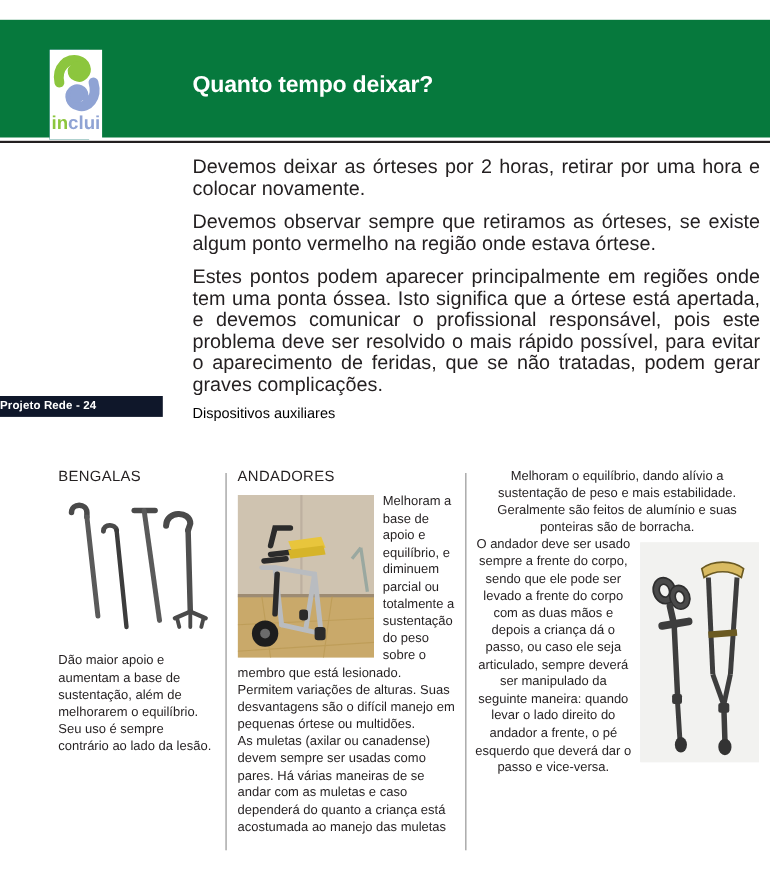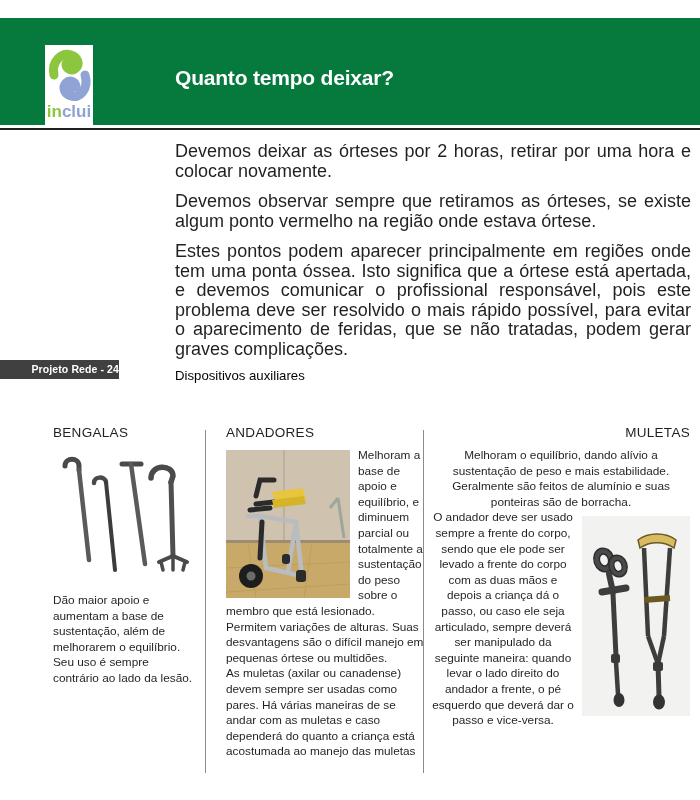--- a/index.html
+++ b/index.html
@@ -84,27 +84,27 @@
     top: 368px;
     font-size: 13.2px;
     color: #000000;
   }
 
   
   .page-tab {
     position: absolute;
     left: 0;
     top: 360px;
-    width: 119px;
+    width: 148px;
     height: 19px;
-    background: #404040;
+    background: #0f172a;
     color: #ffffff;
     font-size: 10.5px;
     font-weight: bold;
-    text-align: right;
+    text-align: left;
     line-height: 19px;
     letter-spacing: 0.1px;
   }
 
   
   .cols {
     position: absolute;
     left: 0;
     top: 425px;
     width: 700px;
@@ -118,21 +118,21 @@
     background: #8c8c8c;
   }
   .divider.d1 { left: 205px; }
   .divider.d2 { left: 423px; }
 
   .col {
     position: absolute;
     top: 0;
   }
   .col1 { left: 53px; width: 144px; }
-  .col2 { left: 216px; width: 198px; margin-left: 10px; }
+  .col2 { left: 216px; width: 198px; }
   .col3 { left: 432px; width: 258px; }
 
   .col-title {
     font-size: 13.5px;
     color: #231f20;
     letter-spacing: 0.3px;
     margin: 0 0 8px 0;
   }
   .col-title.right { text-align: right; }
 
@@ -298,21 +298,20 @@
       <div class="col2-flow">
         <p class="col-text">Melhoram a base de apoio e equilíbrio, e diminuem parcial ou totalmente a sustentação do peso sobre o</p>
       </div>
     </div>
 
     <p class="col-text">membro que está lesionado. Permitem variações de alturas. Suas desvantagens são o difícil manejo em pequenas órtese ou multidões.</p>
     <p class="col-text">As muletas (axilar ou canadense) devem sempre ser usadas como pares. Há várias maneiras de se andar com as muletas e caso dependerá do quanto a criança está acostumada ao manejo das muletas</p>
   </div>
 
   <div class="col col3">
-    <div class="col-title right">MULETAS</div>
 
     <p class="col-text center">Melhoram o equilíbrio, dando alívio a sustentação de peso e mais estabilidade. Geralmente são feitos de alumínio e suas ponteiras são de borracha.</p>
 
     <div class="clearfix">
       <div class="crutch-wrap">
         <svg class="crutch-img" viewBox="0 0 108 200">
           <rect x="0" y="0" width="108" height="200" fill="#f2f2f0"></rect>
 
           <g fill="#4a4a4a" stroke="#2e2e2e" stroke-width="1.5">
             <ellipse cx="22" cy="44" rx="10" ry="12" transform="rotate(-18 22 44)"></ellipse>

